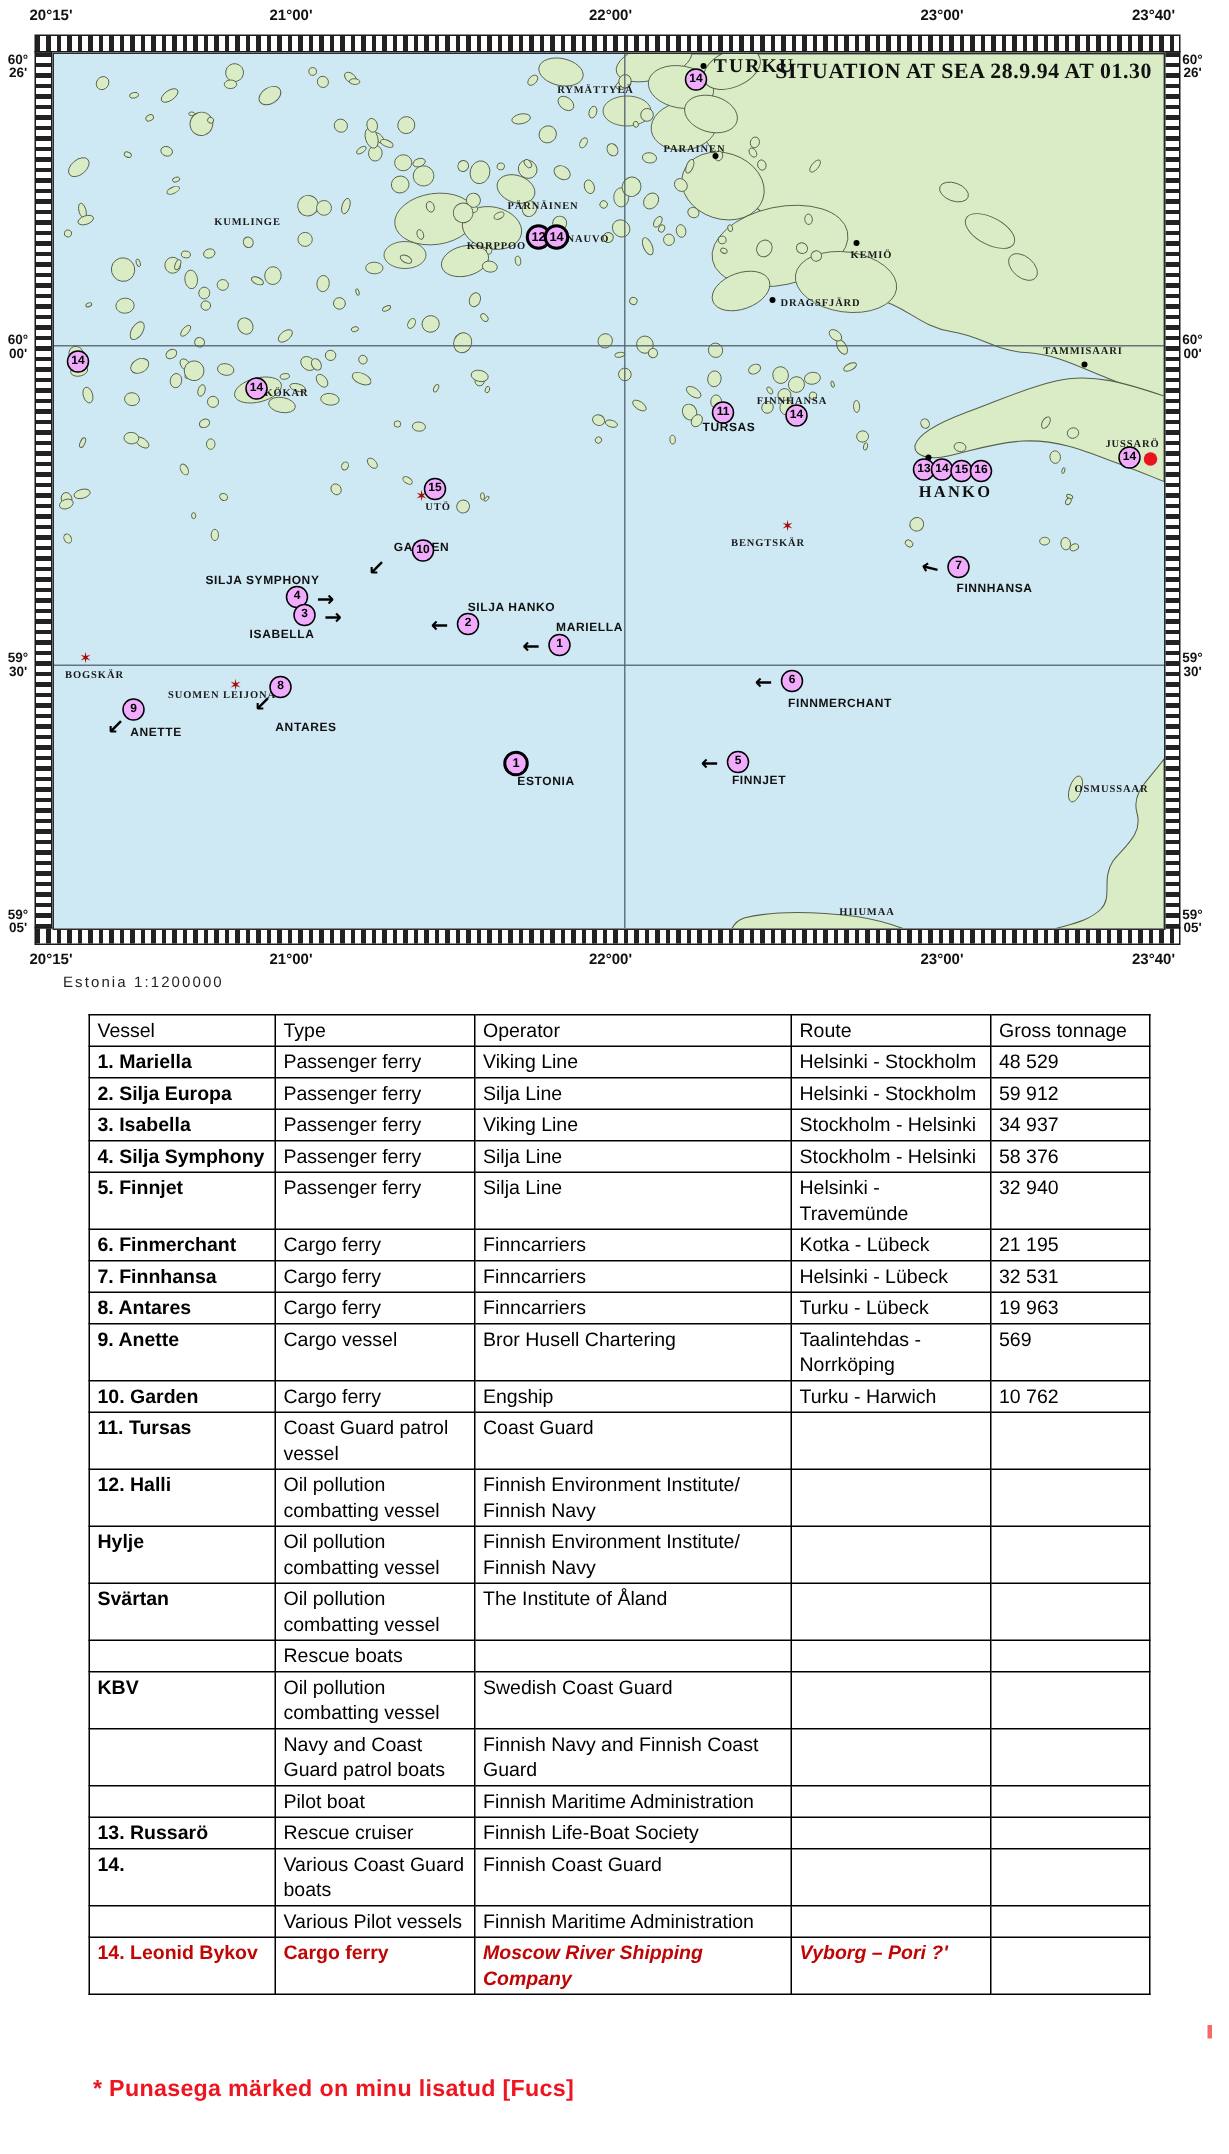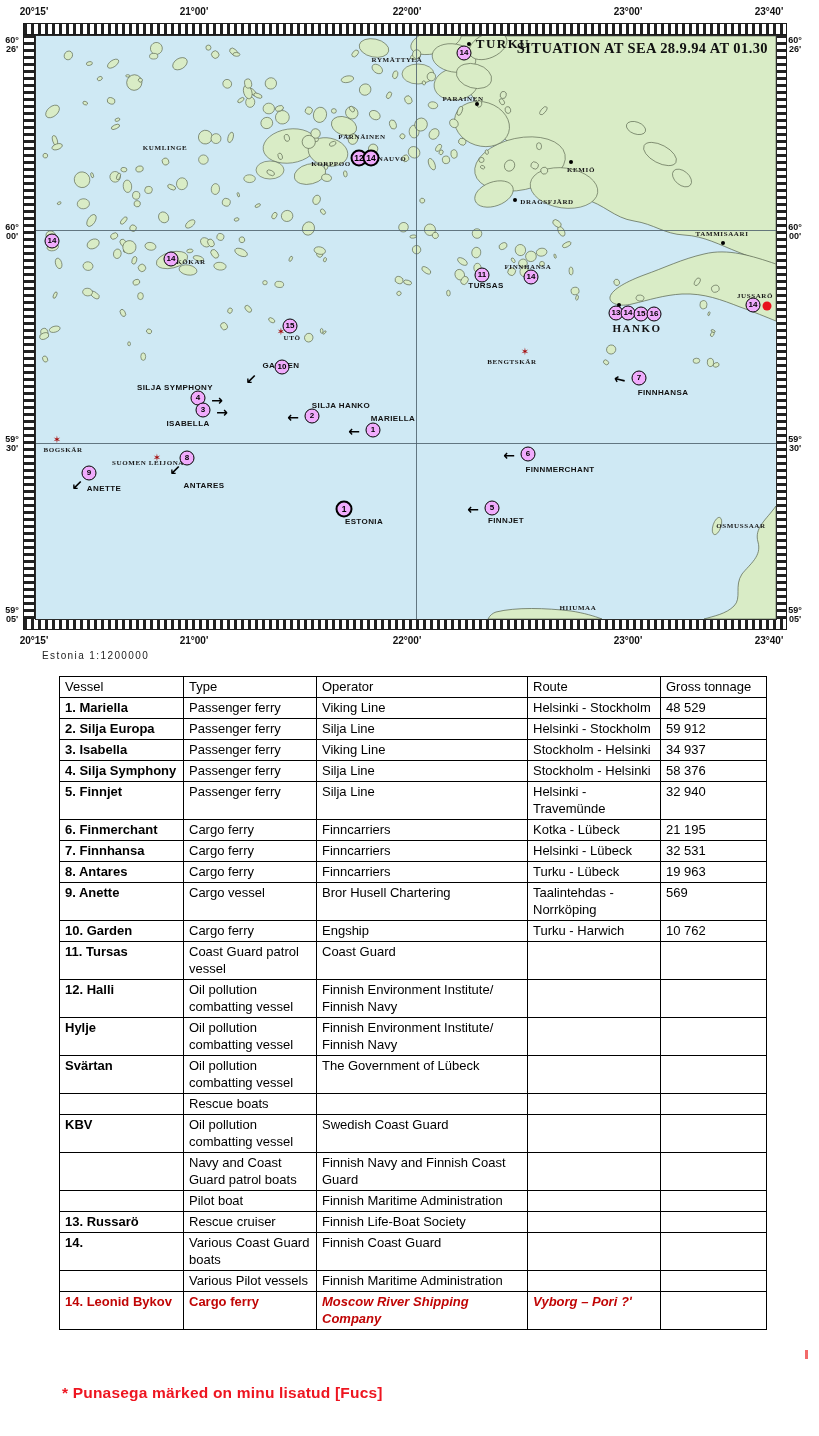--- a/index.html
+++ b/index.html
@@ -555,21 +555,21 @@
       <tr>
         <td>Hylje</td>
         <td>Oil pollution combatting vessel</td>
         <td>Finnish Environment Institute/ Finnish Navy</td>
         <td></td>
         <td></td>
       </tr>
       <tr>
         <td>Svärtan</td>
         <td>Oil pollution combatting vessel</td>
-        <td>The Government of Lübeck</td>
+        <td>The Institute of Åland</td>
         <td></td>
         <td></td>
       </tr>
       <tr>
         <td></td>
         <td>Rescue boats</td>
         <td></td>
         <td></td>
         <td></td>
       </tr>

